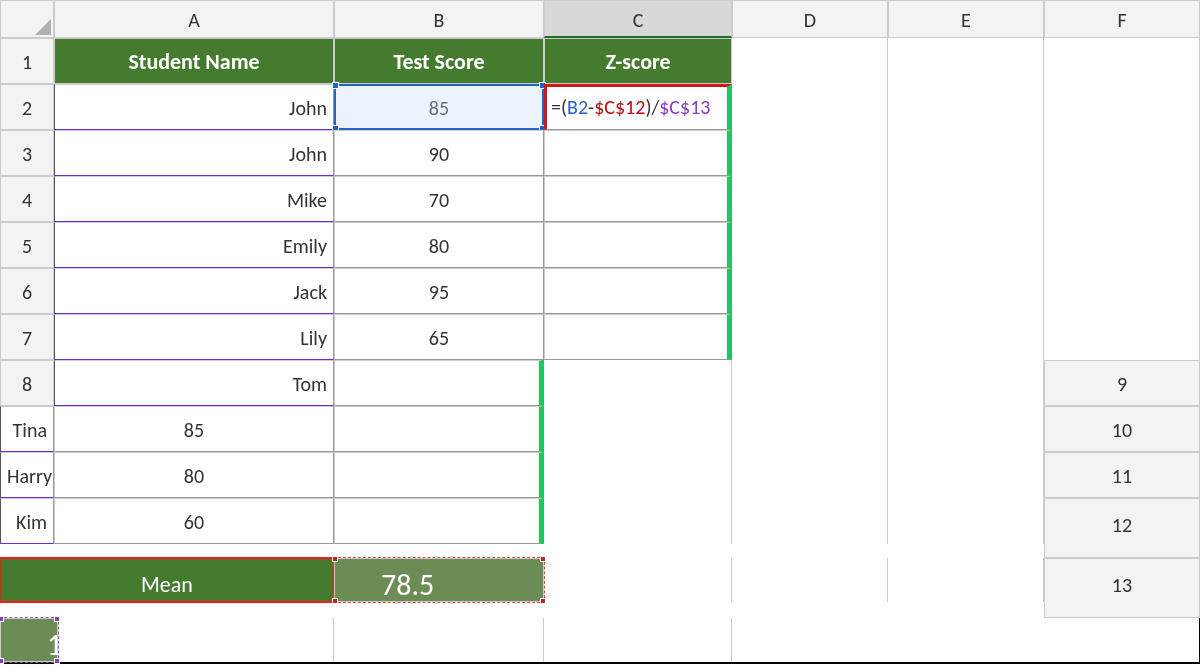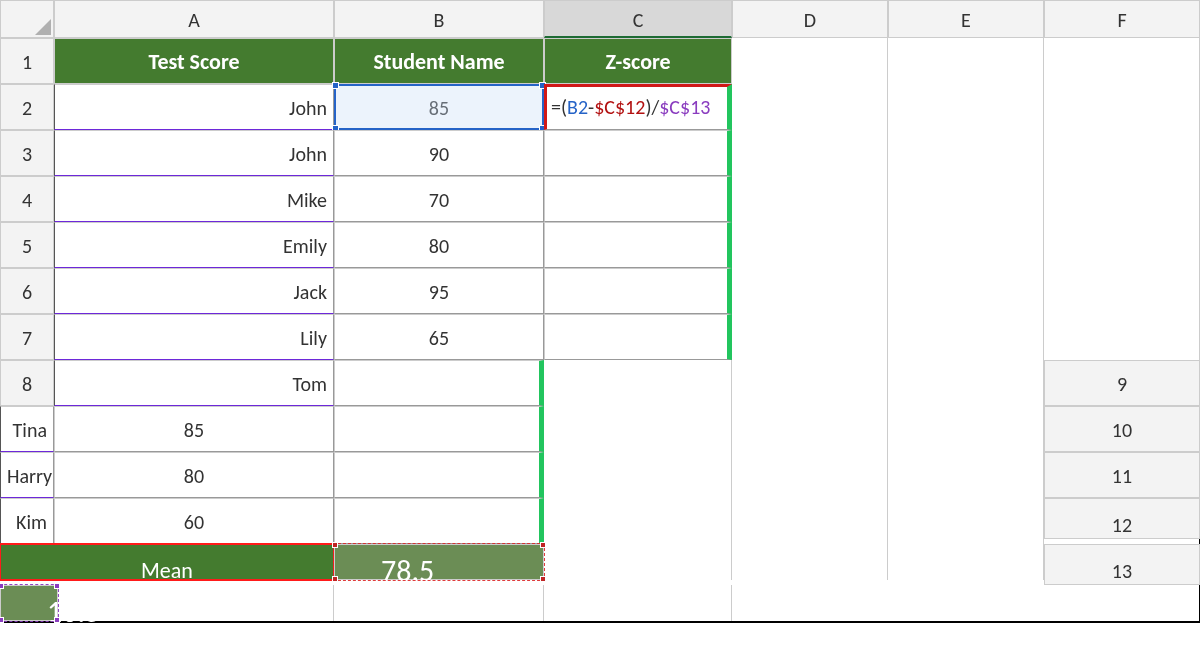--- a/index.html
+++ b/index.html
@@ -87,25 +87,25 @@
     .cell.data-c {
       border-right: 5px solid #22c55e;
       border-bottom: 1px solid #999;
     }
     .cell.empty {
       border-left: none;
       border-top: none;
       border-bottom: none;
     }
     .row-head.tall {
-      height: 41px;
+      height: 60px;
       line-height: 52px;
     }
     .cell.tall {
-      height: 36px;
+      height: 44px;
       line-height: 52px;
     }
     .stat-label {
       background: #447b2f;
       color: #fff;
       text-align: center;
       font-size: 22px;
       position: relative;
     }
     .stat-val {
@@ -185,22 +185,22 @@
 
   <div class="corner"></div>
   <div class="col-head">A</div>
   <div class="col-head">B</div>
   <div class="col-head highlight">C</div>
   <div class="col-head">D</div>
   <div class="col-head">E</div>
   <div class="col-head">F</div>
 
   <div class="row-head">1</div>
+  <div class="cell hdr">Student Name</div>
   <div class="cell hdr">Test Score</div>
-  <div class="cell hdr">Student Name</div>
   <div class="cell hdr">Z-score</div>
   <div class="cell empty"></div>
   <div class="cell empty"></div>
   <div class="cell empty"></div>
 
   <div class="row-head">2</div>
   <div class="cell data-a">John</div>
   <div class="cell data-b">
     <span>85</span>
     <div class="blue-sel">

